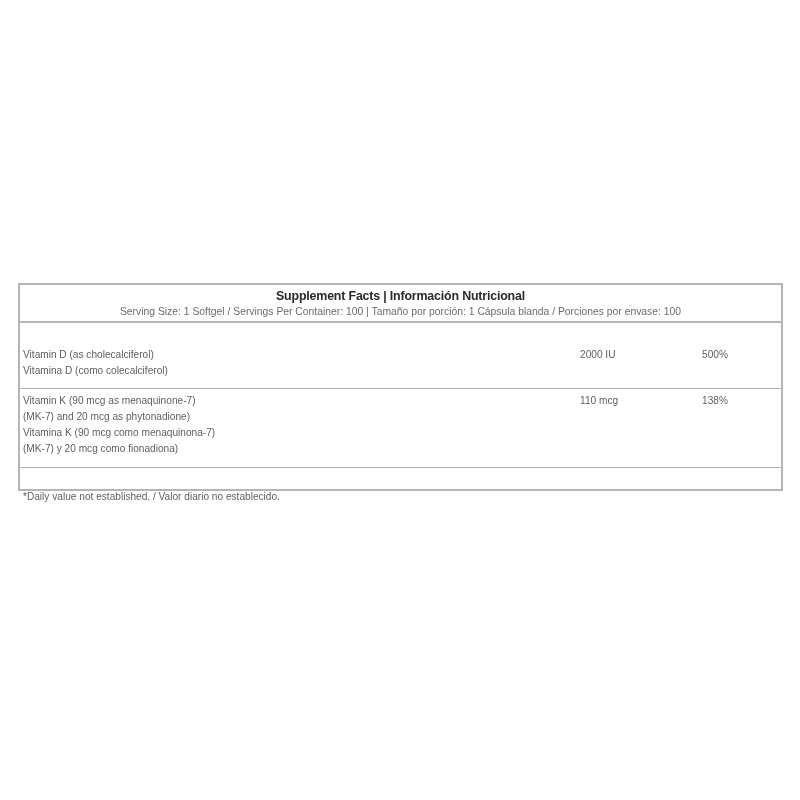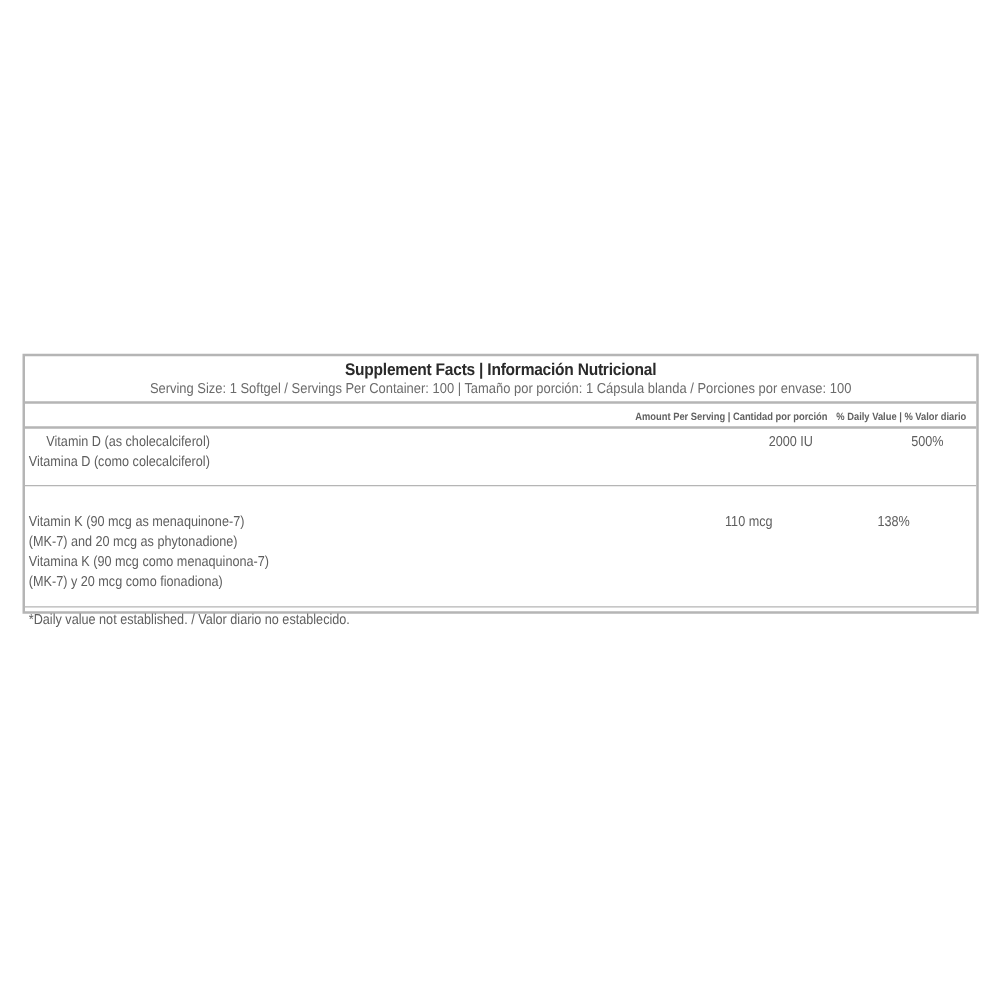--- a/index.html
+++ b/index.html
@@ -75,22 +75,22 @@
       text-align: right;
       font-family: "Liberation Sans", sans-serif;
       font-size: 8.5px;
       font-weight: bold;
       color: #606060;
       white-space: nowrap;
       transform: scaleX(0.88);
       transform-origin: right center;
     }
     .nutrient-row { }
-    .row-vitd { top: 58px; height: 46px; text-align: right; }
-    .row-vitk { top: 104px; height: 79px; margin-top: 18px; }
+    .row-vitd { top: 58px; height: 46px; }
+    .row-vitk { top: 104px; height: 79px; }
     .nutrient-name {
       position: absolute;
       left: 3px;
       top: 3px;
       font-family: "Liberation Sans", sans-serif;
       font-size: 11.5px;
       line-height: 16px;
       color: #5e5e5e;
       transform: scaleX(0.88);
       transform-origin: left top;
@@ -145,24 +145,20 @@
 </head>
 <body>
 
 <div class="facts-panel">
 
   <div class="row title-row">
     <div class="title">Supplement Facts | Información Nutricional</div>
     <div class="serving">Serving Size: 1 Softgel / Servings Per Container: 100 | Tamaño por porción: 1 Cápsula blanda / Porciones por envase: 100</div>
   </div>
 
-  <div class="row header-row">
-    <div class="hdr-amount">Amount Per Serving | Cantidad por porción</div>
-    <div class="hdr-dv">% Daily Value | % Valor diario</div>
-  </div>
 
   <div class="row nutrient-row row-vitd">
     <div class="nutrient-name">
       <div>Vitamin D (as cholecalciferol)</div>
       <div>Vitamina D (como colecalciferol)</div>
     </div>
     <div class="amount">2000 IU</div>
     <div class="dv">500%</div>
   </div>
 

